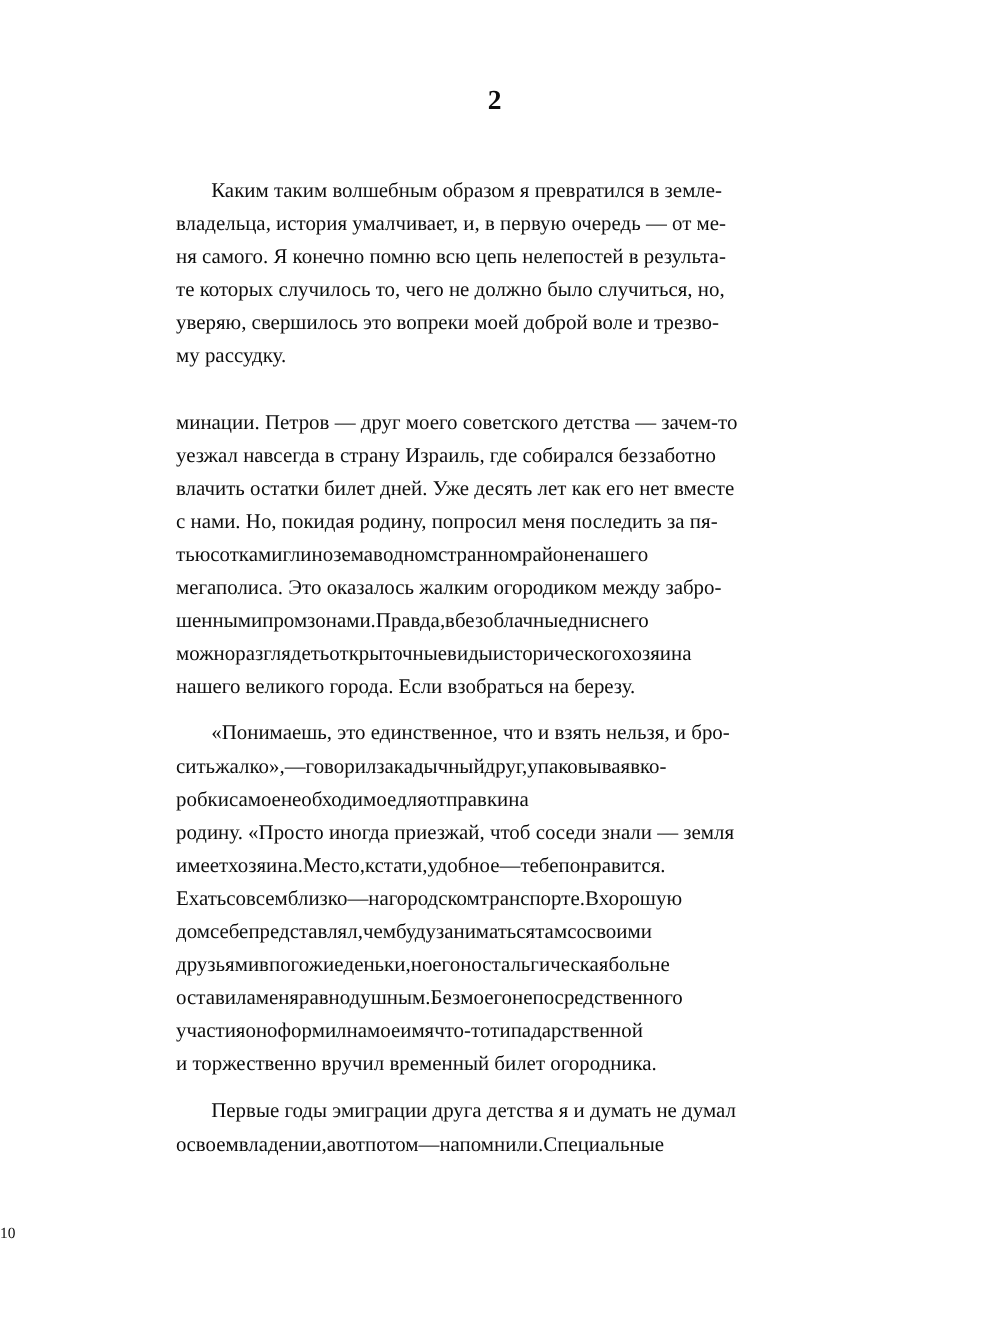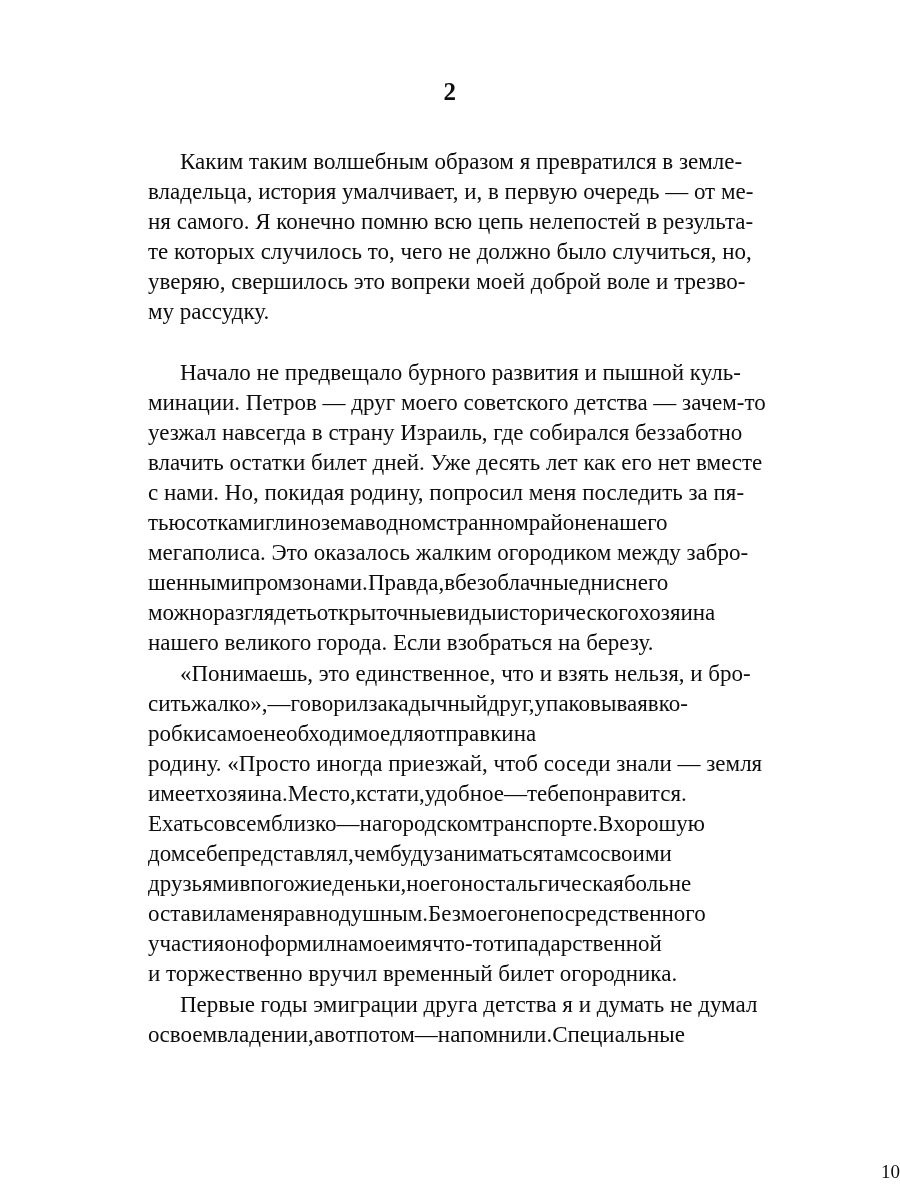--- a/index.html
+++ b/index.html
@@ -40,22 +40,22 @@
 
   
   .text-column {
     position: absolute;
     top: 147px;
     left: 148px;
     width: 621px;
   }
 
   .para {
-    margin: 0;
-    font-size: 23px;
+    margin: 12px;
+    font-size: 19px;
     line-height: 30.1px;
     font-family: Liberation Serif, serif;
   }
 
   
   .para.gap-before {
     margin-top: 30px;
   }
 
   
@@ -77,44 +77,42 @@
   .line.indent {
     padding-left: 32px;
   }
 
   
   .folio {
     position: absolute;
     top: 1115px;
     left: 0;
     width: 900px;
-    text-align: right;
-    font-size: 19px;
+    text-align: left;
+    font-size: 14px;
     line-height: 1;
-    margin-top: 47px;
   }
 </style>
 </head>
 <body>
 
 <div class="page">
 
   <div class="chapter-number">2</div>
 
   <div class="text-column" id="text-column">
       <p class="para">
         <span class="line indent">Каким таким волшебным образом я превратился в земле-</span>
         <span class="line">владельца, история умалчивает, и, в первую очередь — от ме-</span>
         <span class="line">ня самого. Я конечно помню всю цепь нелепостей в результа-</span>
         <span class="line">те которых случилось то, чего не должно было случиться, но,</span>
         <span class="line">уверяю, свершилось это вопреки моей доброй воле и трезво-</span>
         <span class="line">му рассудку.</span>
       </p>
       <p class="para gap-before">
-        <span class="line indent">Начало не предвещало бурного развития и пышной куль-</span>
         <span class="line">минации. Петров — друг моего советского детства — зачем-то</span>
         <span class="line">уезжал навсегда в страну Израиль, где собирался беззаботно</span>
         <span class="line">влачить остатки билет дней. Уже десять лет как его нет вместе</span>
         <span class="line">с нами. Но, покидая родину, попросил меня последить за пя-</span>
         <span class="line just">
           <span>тью</span>
           <span>сотками</span>
           <span>глинозема</span>
           <span>в</span>
           <span>одном</span>

